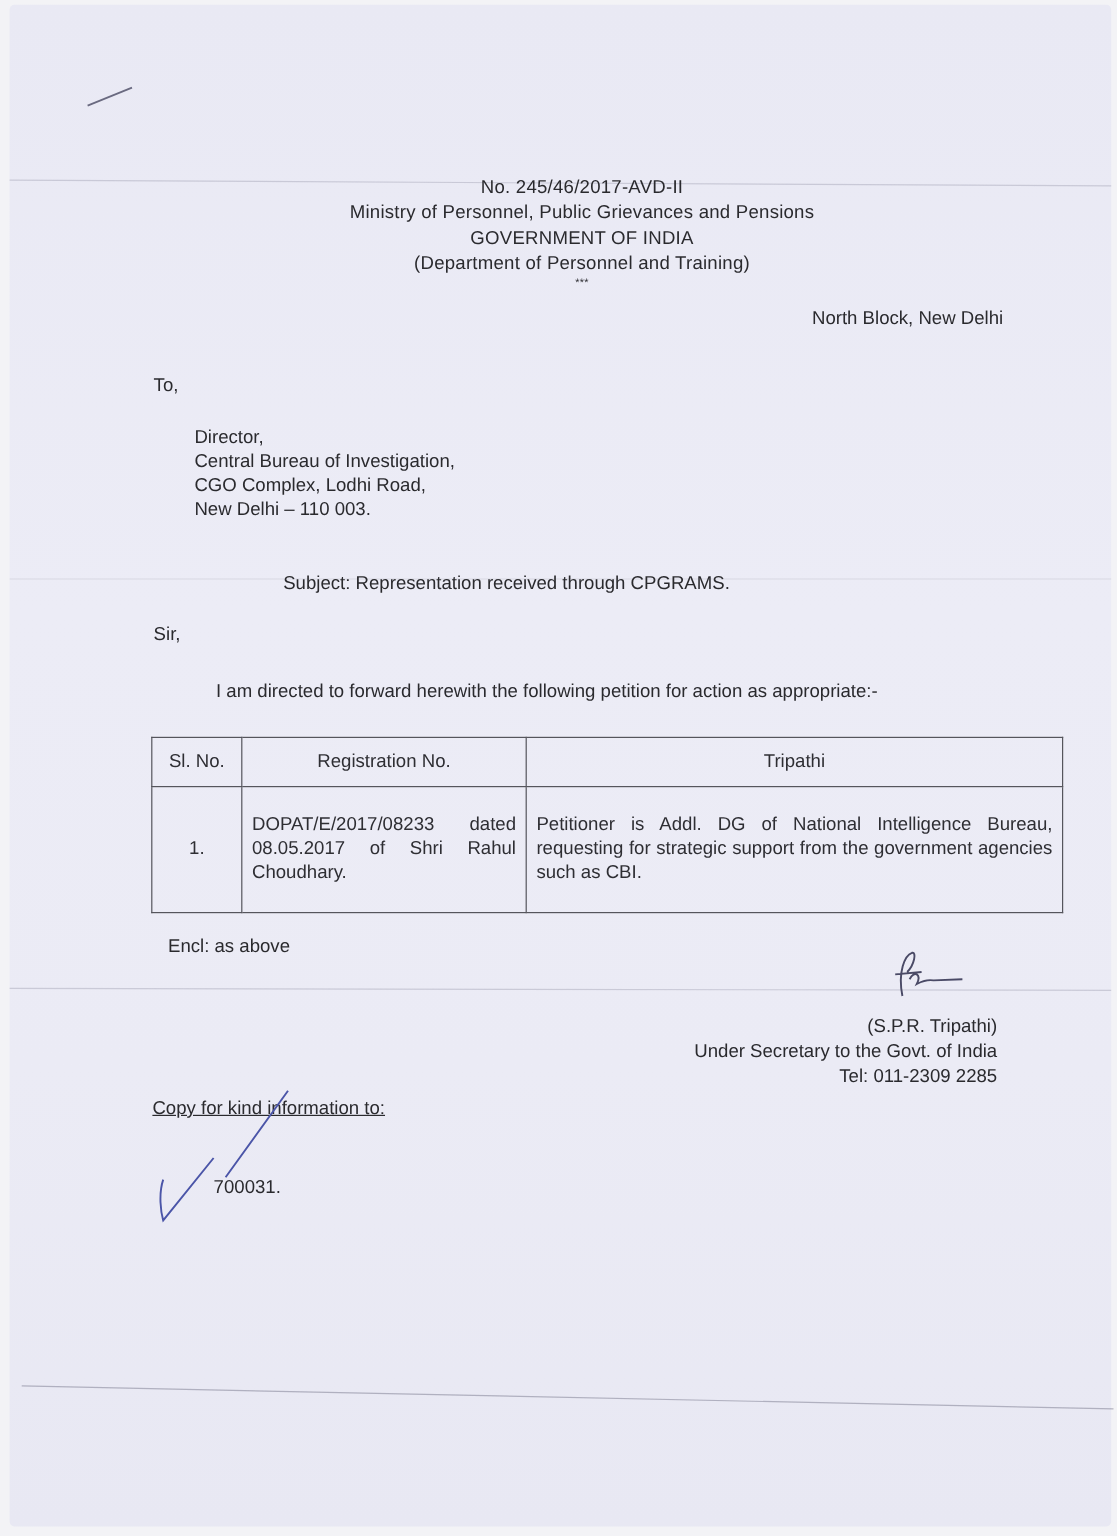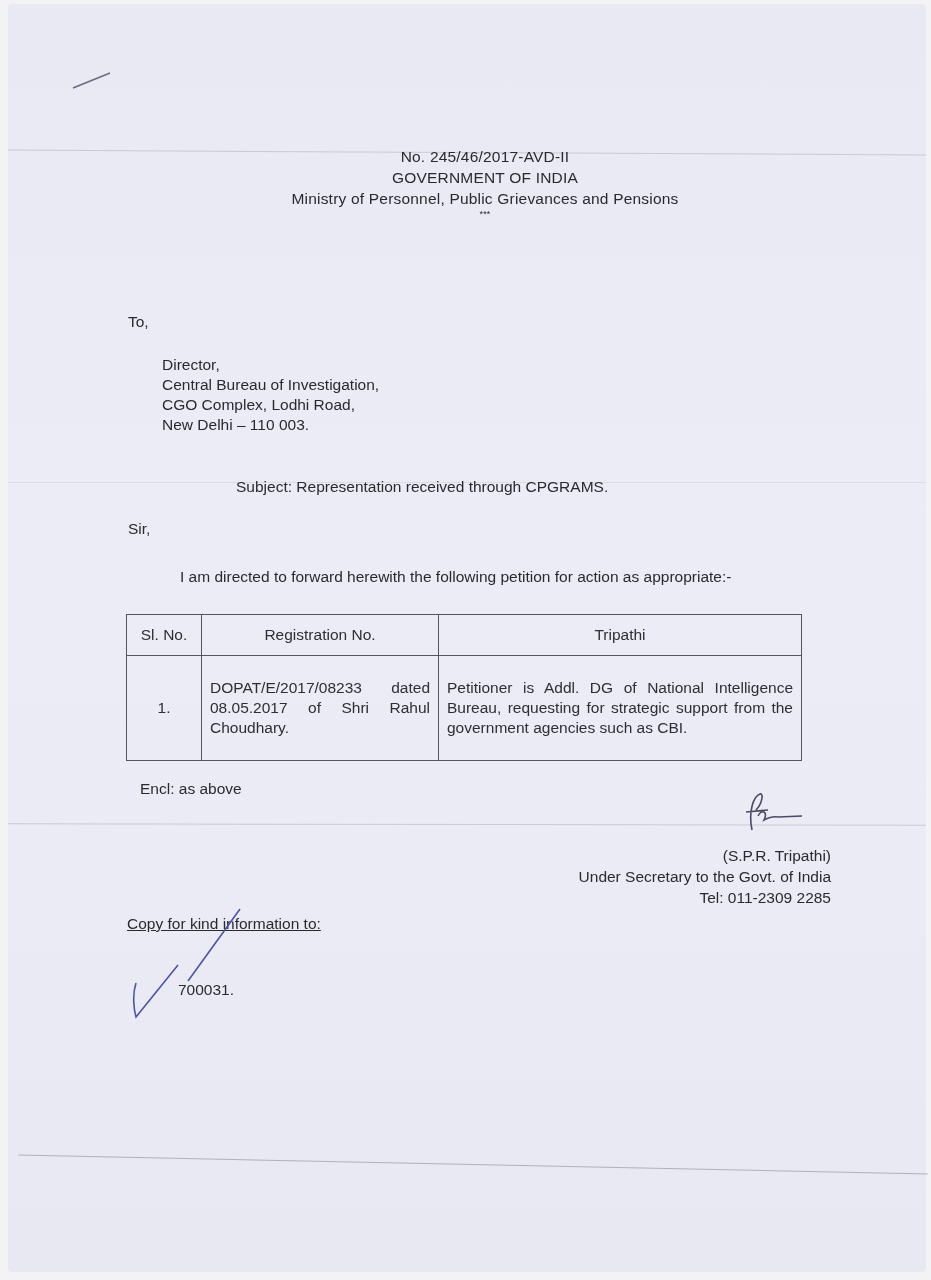--- a/index.html
+++ b/index.html
@@ -18,21 +18,21 @@
     .fold {
       position: absolute; height: 1px; background: rgba(140,140,160,0.35);
     }
     .abs { position: absolute; white-space: nowrap; }
     .hdr { left: 240px; width: 490px; font-size: 15.5px; line-height: 21px; letter-spacing: 0.2px; }
     .hdr div { text-align: center; }
     .stars { font-size: 9px; line-height: 10px; }
     .txt { font-size: 15.5px; }
     .right { text-align: right; }
     table.petition {
-      position: absolute; left: 126px; top: 614px; width: 676px;
+      position: absolute; left: 126px; top: 614px; width: 760px;
       border-collapse: collapse; font-size: 15.5px; color: #2e2e33;
     }
     table.petition th, table.petition td {
       border: 1.5px solid #55555c; padding: 0 8px;
     }
     table.petition th { height: 40px; font-weight: normal; text-align: center; }
     table.petition td { height: 104px; vertical-align: middle; line-height: 20px; }
     td.sl { text-align: center; width: 58px; }
     td.reg { width: 220px; text-align: justify; }
     td.subj { text-align: justify; }
@@ -48,26 +48,28 @@
   <div class="fold" style="left:0;top:820px;width:918px;transform:rotate(0.1deg);"></div>
   <div class="fold" style="left:10px;top:1160px;width:910px;transform:rotate(1.2deg);background:rgba(120,120,140,0.5);"></div>
 </div>
 
 <svg class="hand" style="left:70px;top:68px;" width="45" height="25">
   <line x1="3" y1="20" x2="40" y2="5" stroke="#6a6a80" stroke-width="1.5"></line>
 </svg>
 
 <div class="abs hdr" style="top:146px;">
   <div>No. 245/46/2017-AVD-II</div>
+  <div>Ministry of Personnel, Public Grievances and Pensions</div>
   <div>GOVERNMENT OF INDIA</div>
-  <div>Ministry of Personnel, Public Grievances and Pensions</div>
+  <div>(Department of Personnel and Training)</div>
   <div class="stars">***</div>
 </div>
 
 <div class="abs txt right" style="left:600px;width:236px;top:255px;line-height:21px;">
+  <div>North Block, New Delhi</div>
 </div>
 
 <div class="abs txt" style="left:128px;top:313px;">To,</div>
 
 <div class="abs txt" style="left:162px;top:355px;line-height:20px;">
   <div>Director,</div>
   <div>Central Bureau of Investigation,</div>
   <div>CGO Complex, Lodhi Road,</div>
   <div>New Delhi – 110 003.</div>
 </div>

